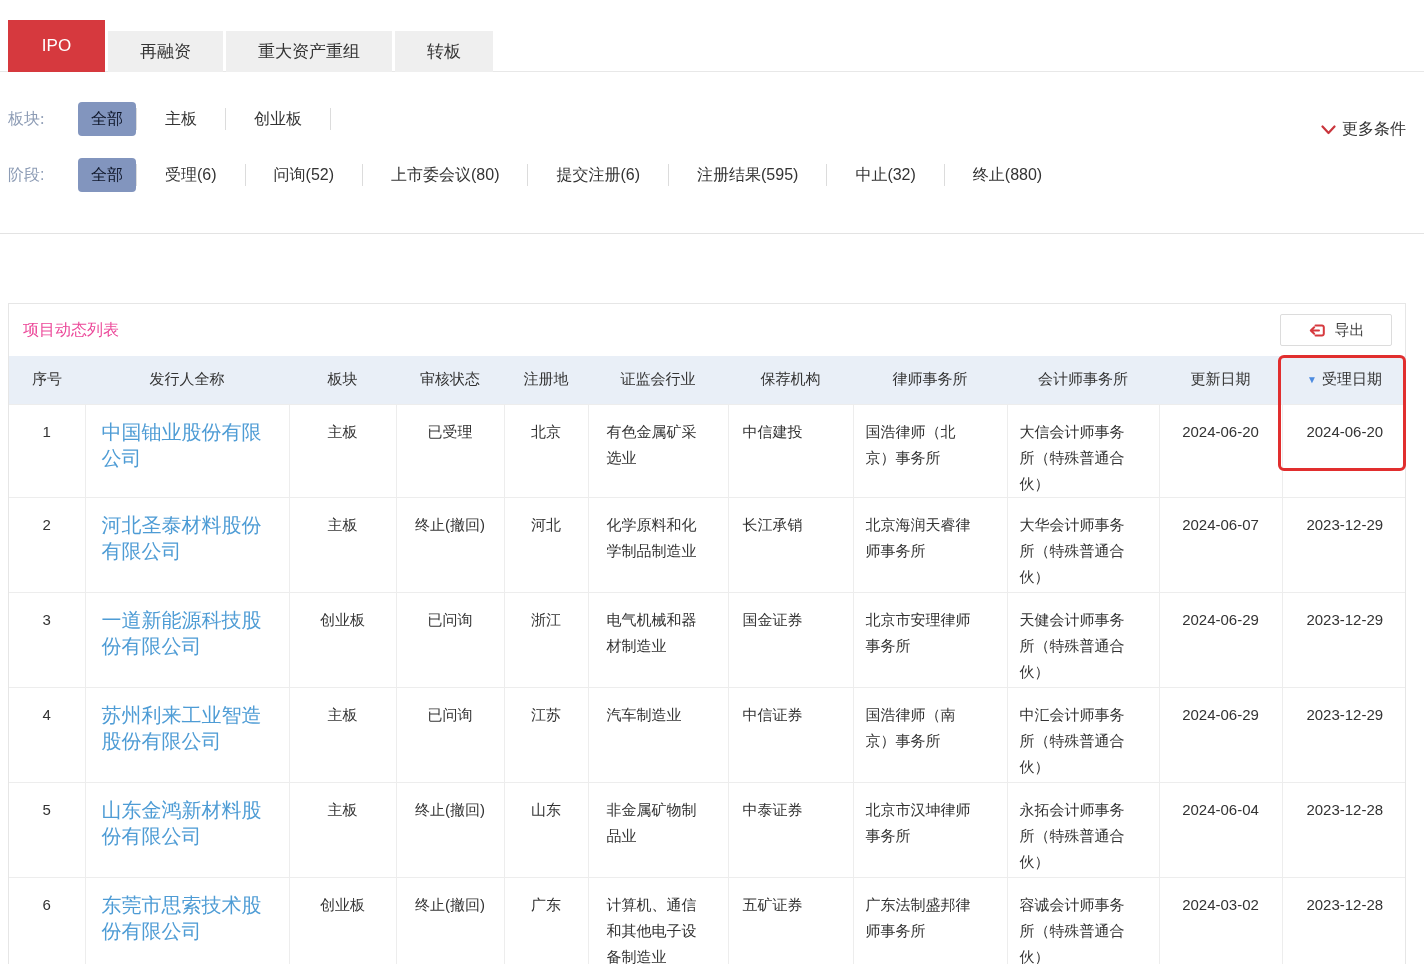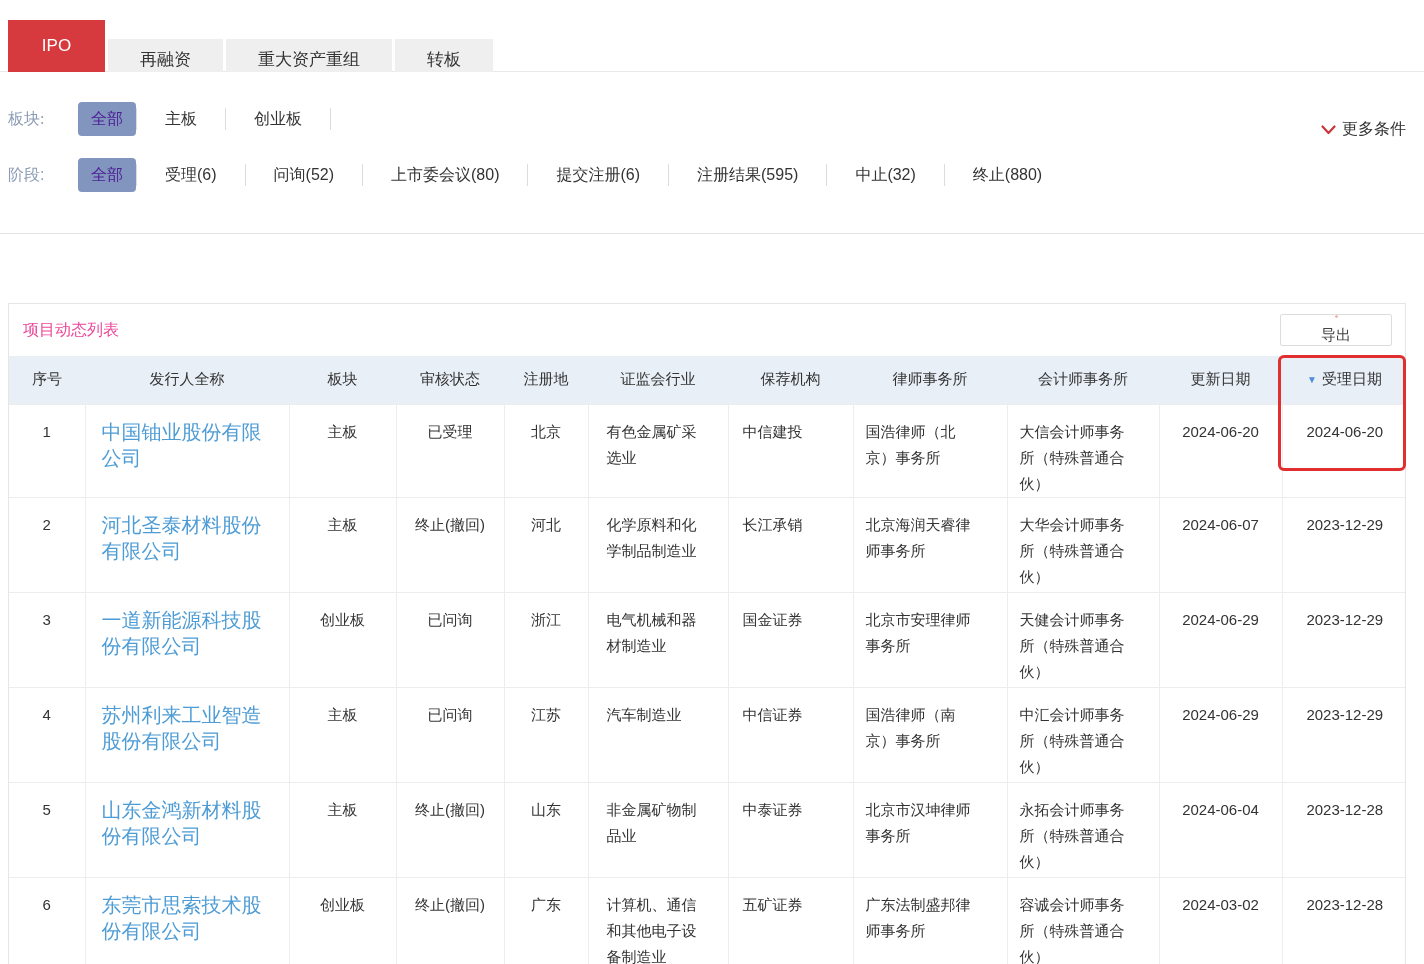--- a/index.html
+++ b/index.html
@@ -8,47 +8,47 @@
     --chevron-red:#c9353c; --label-blue-gray:#8d9cb5;
   }
   *{box-sizing:border-box;margin:0;padding:0;}
   html,body{width:1424px;height:964px;overflow:hidden;background:#fff;
     font-family:"Liberation Sans","DejaVu Sans",sans-serif;color:#333;}
   .page{position:relative;width:1424px;height:964px;}
 
   
   .tabs-underline{position:absolute;left:0;top:71px;width:1424px;height:1px;background:#e8e8e8;}
   .tabs{position:absolute;left:8px;top:20px;height:52px;display:flex;align-items:flex-end;}
-  .tab{height:33px;line-height:41px;padding:0 32px;margin-right:3px;background:#efefef;
+  .tab{height:41px;line-height:41px;padding:0 32px;margin-right:3px;background:#efefef;
     font-size:17px;color:#333;cursor:pointer;text-align:center;white-space:nowrap;}
   .tab.active{height:52px;line-height:52px;background:var(--brand-red);color:#fff;min-width:97px;padding:0 30px;}
 
   
   .filter-row{position:absolute;left:8px;display:flex;align-items:center;height:36px;}
   .filter-row.board{top:101px;font-family:Liberation Serif, serif;}
   .filter-row.stage{top:157px;}
   .filter-label{font-size:16px;color:var(--label-blue-gray);width:50px;margin-right:20px;}
   .options{display:flex;align-items:center;}
   .opt{font-size:16px;color:#333;padding:0 28px;line-height:34px;cursor:pointer;white-space:nowrap;}
-  .opt.sel{background:var(--selected-filter-blue);color:#4c1d95;border-radius:4px;padding:0 13px;margin-right:0;}
+  .opt.sel{background:var(--selected-filter-blue);color:#0f172a;border-radius:4px;padding:0 13px;margin-right:0;}
   .sep{width:1px;height:22px;background:#dcdcdc;}
   .more{position:absolute;right:18px;top:119px;display:flex;align-items:center;gap:6px;
     font-size:16px;color:#333;cursor:pointer;text-align:center;}
   .more svg{display:block;}
 
   .divider{position:absolute;left:0;top:233px;width:1424px;height:1px;background:#e3e3e3;}
 
   
   .card{position:absolute;left:8px;top:303px;width:1398px;height:661px;
     border:1px solid #e6e6e6;border-bottom:none;background:#fff;overflow:hidden;}
   .card-head{position:relative;height:52px;}
   .card-title{position:absolute;left:14px;top:16px;font-size:16px;color:#ec4899;}
   .export{position:absolute;right:13px;top:10px;width:112px;height:32px;background:#fff;
     border:1px solid #dcdcdc;border-radius:2px;display:flex;align-items:center;justify-content:center;
-    gap:8px;font-size:15px;color:#444;cursor:pointer;font-family:inherit;flex-direction:column;}
+    gap:8px;font-size:15px;color:#444;cursor:pointer;font-family:inherit;}
 
   table{width:1398px;border-collapse:collapse;table-layout:fixed;}
   thead th{height:48px;background:var(--header-bg);font-weight:normal;font-size:15px;color:#333;
     text-align:center;cursor:pointer;}
   .sort-caret{color:var(--sort-arrow-blue);font-size:10px;margin-right:5px;vertical-align:1px;}
   tbody td{vertical-align:top;border-top:1px solid #ededed;border-right:1px solid #ededed;
     font-size:15px;color:#333;line-height:26px;padding-top:14px;}
   tbody td:last-child{border-right:none;}
   tbody tr{height:95px;}
   tbody tr:first-child{height:92px;}

